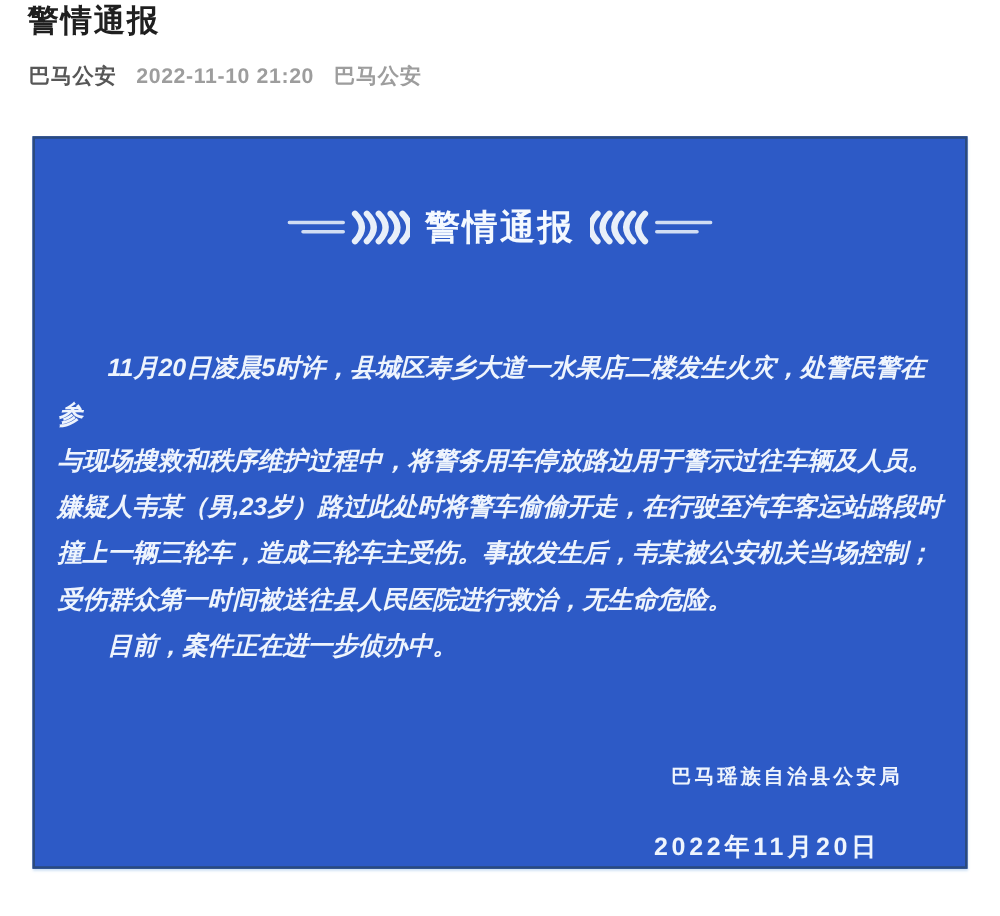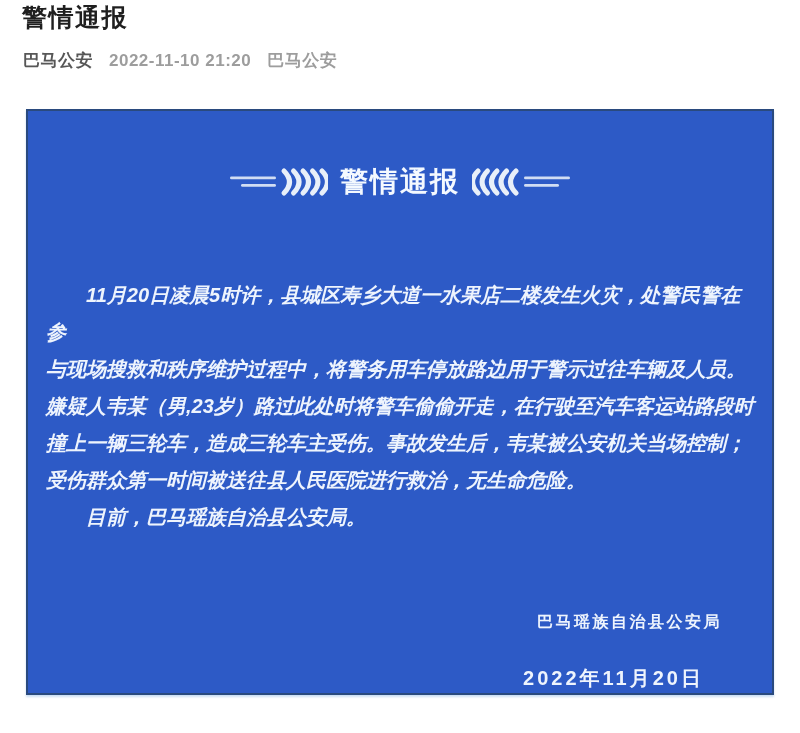--- a/index.html
+++ b/index.html
@@ -150,21 +150,21 @@
       </span>
 
     </div>
 
     <div class="notice-body">
       <p>　　11月20日凌晨5时许，县城区寿乡大道一水果店二楼发生火灾，处警民警在参
 与现场搜救和秩序维护过程中，将警务用车停放路边用于警示过往车辆及人员。
 嫌疑人韦某（男,23岁）路过此处时将警车偷偷开走，在行驶至汽车客运站路段时
 撞上一辆三轮车，造成三轮车主受伤。事故发生后，韦某被公安机关当场控制；
 受伤群众第一时间被送往县人民医院进行救治，无生命危险。</p>
-      <p>　　目前，巴马瑶族自治县公安局。</p>
+      <p>　　目前，案件正在进一步侦办中。</p>
     </div>
 
     <div class="sign-name">巴马瑶族自治县公安局</div>
 
     <div class="sign-date">2022年11月20日</div>
 
   </div>
 </div>
 
 </body></html>

